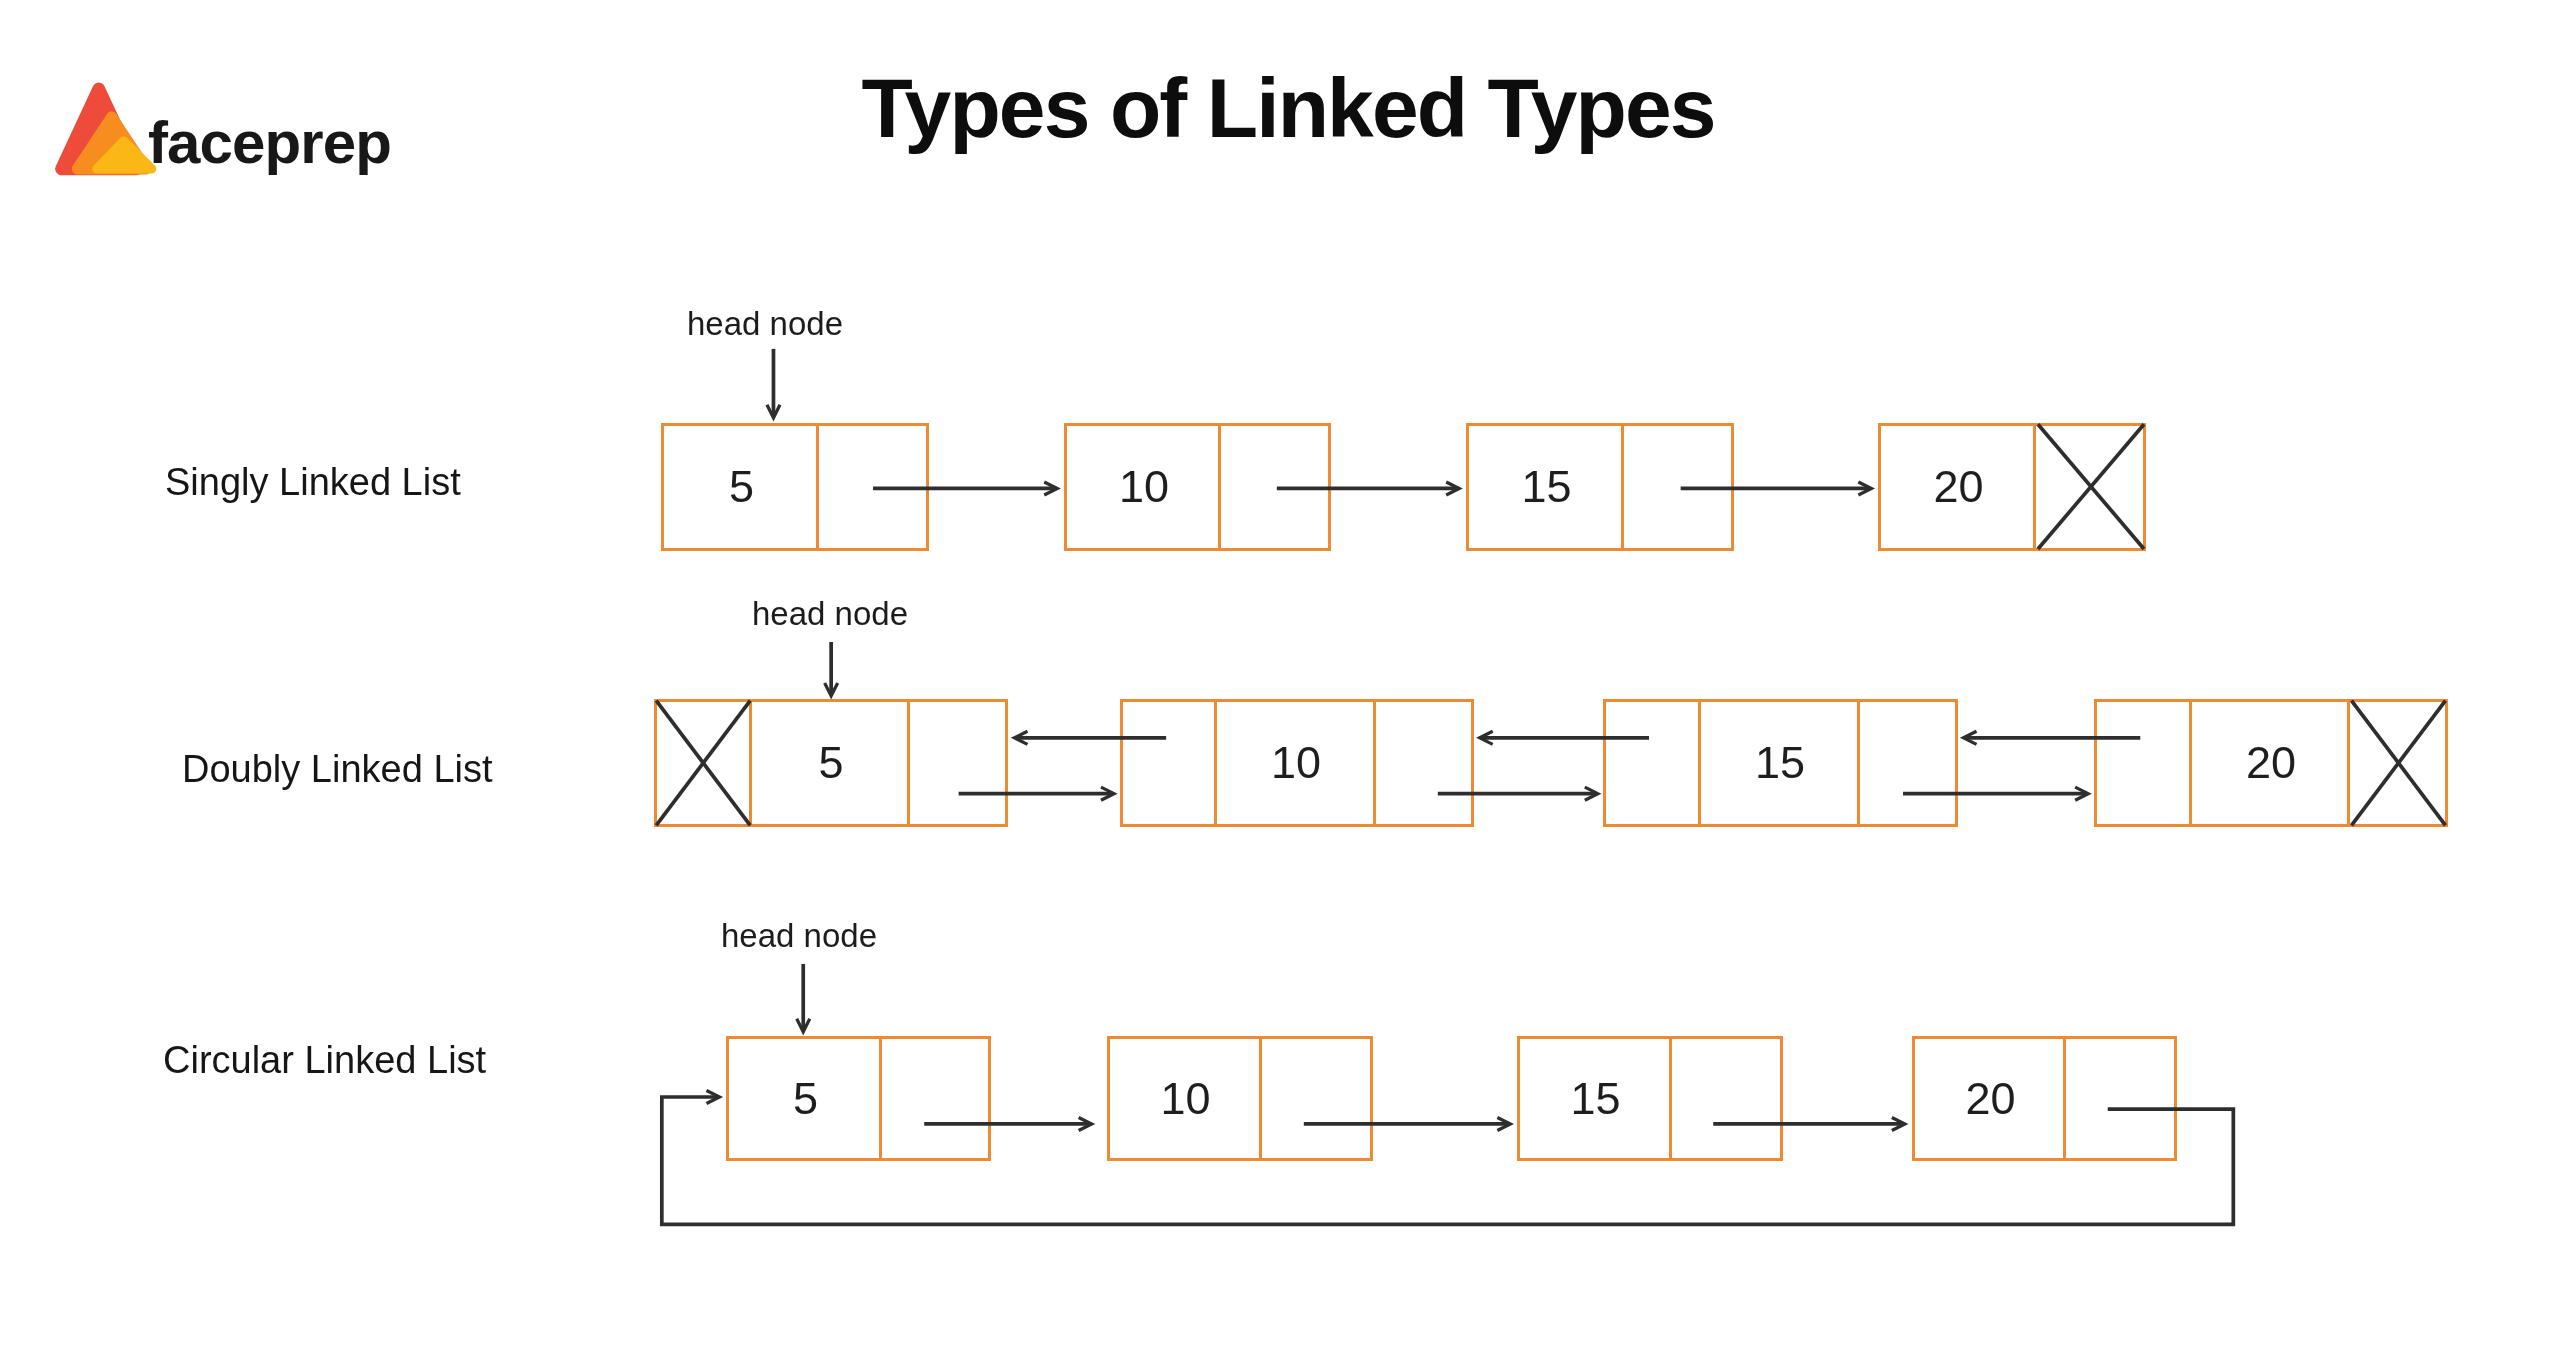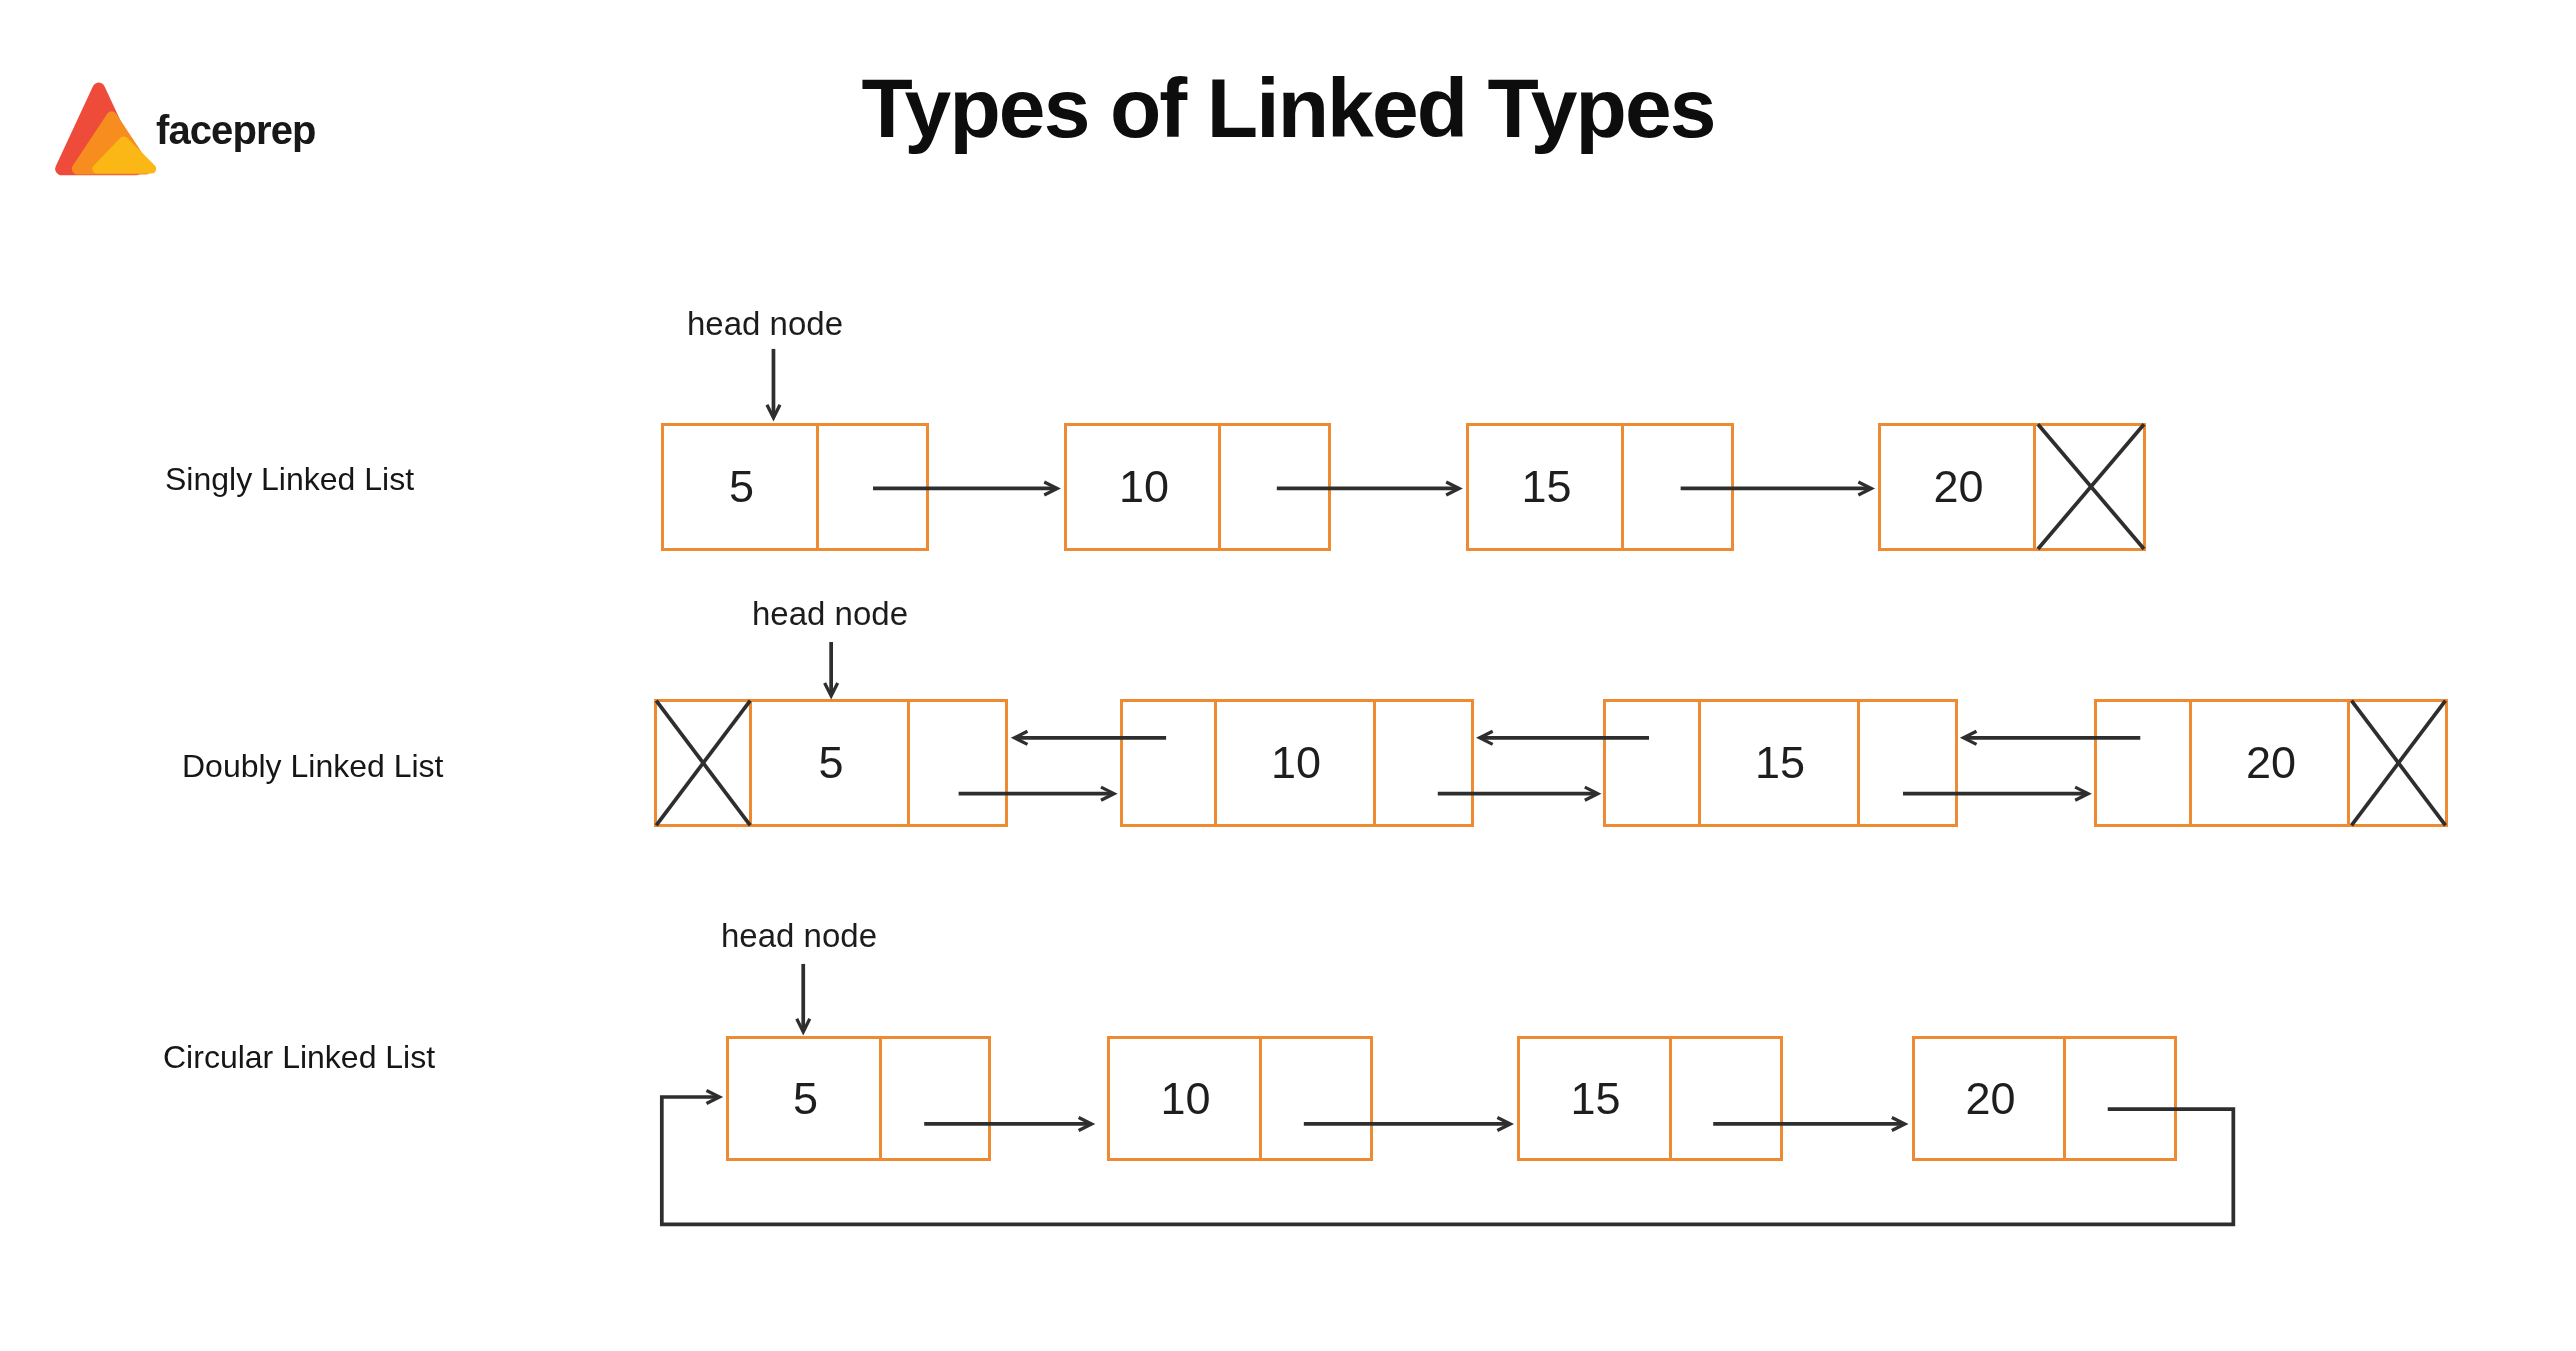--- a/index.html
+++ b/index.html
@@ -1,26 +1,26 @@
 <!DOCTYPE html>
 <html style="--node-border: #EE8A31; --line: #2E2E2E;font-size:15px"><head>
 <meta charset="utf-8">
 <style>
   html,body{margin:0;padding:0;background:#ffffff;}
   body{width:2576px;height:1351px;position:relative;font-family:"Liberation Sans",sans-serif;color:#141414;}
   .canvas{position:absolute;inset:0;overflow:hidden;}
 
   
   .logo{position:absolute;left:52px;top:78px;display:flex;align-items:flex-start;}
-  .logo-text{position:absolute;left:104px;top:30px;font-size:40px;font-weight:700;letter-spacing:-0.9px;color:#181818;}
+  .logo-text{position:absolute;left:96px;top:30px;font-size:60px;font-weight:700;letter-spacing:-0.9px;color:#181818;}
   .page-title{position:absolute;top:60px;left:50%;transform:translateX(-50%);margin:0;
               font-size:84px;font-weight:700;letter-spacing:-1.9px;color:#0d0d0d;white-space:nowrap;}
 
   
-  .row-label{position:absolute;font-size:32px;color:#161616;line-height:1;white-space:nowrap;}
+  .row-label{position:absolute;font-size:38px;color:#161616;line-height:1;white-space:nowrap;}
   .label-singly{left:165px;top:463px;}
   .label-doubly{left:182px;top:750px;}
   .label-circular{left:163px;top:1041px;}
 
   
   .head-label{position:absolute;font-size:33px;color:#1c1c1c;line-height:1;white-space:nowrap;}
   .head-singly{left:687px;top:307px;}
   .head-doubly{left:752px;top:597px;}
   .head-circular{left:721px;top:919px;}
 

